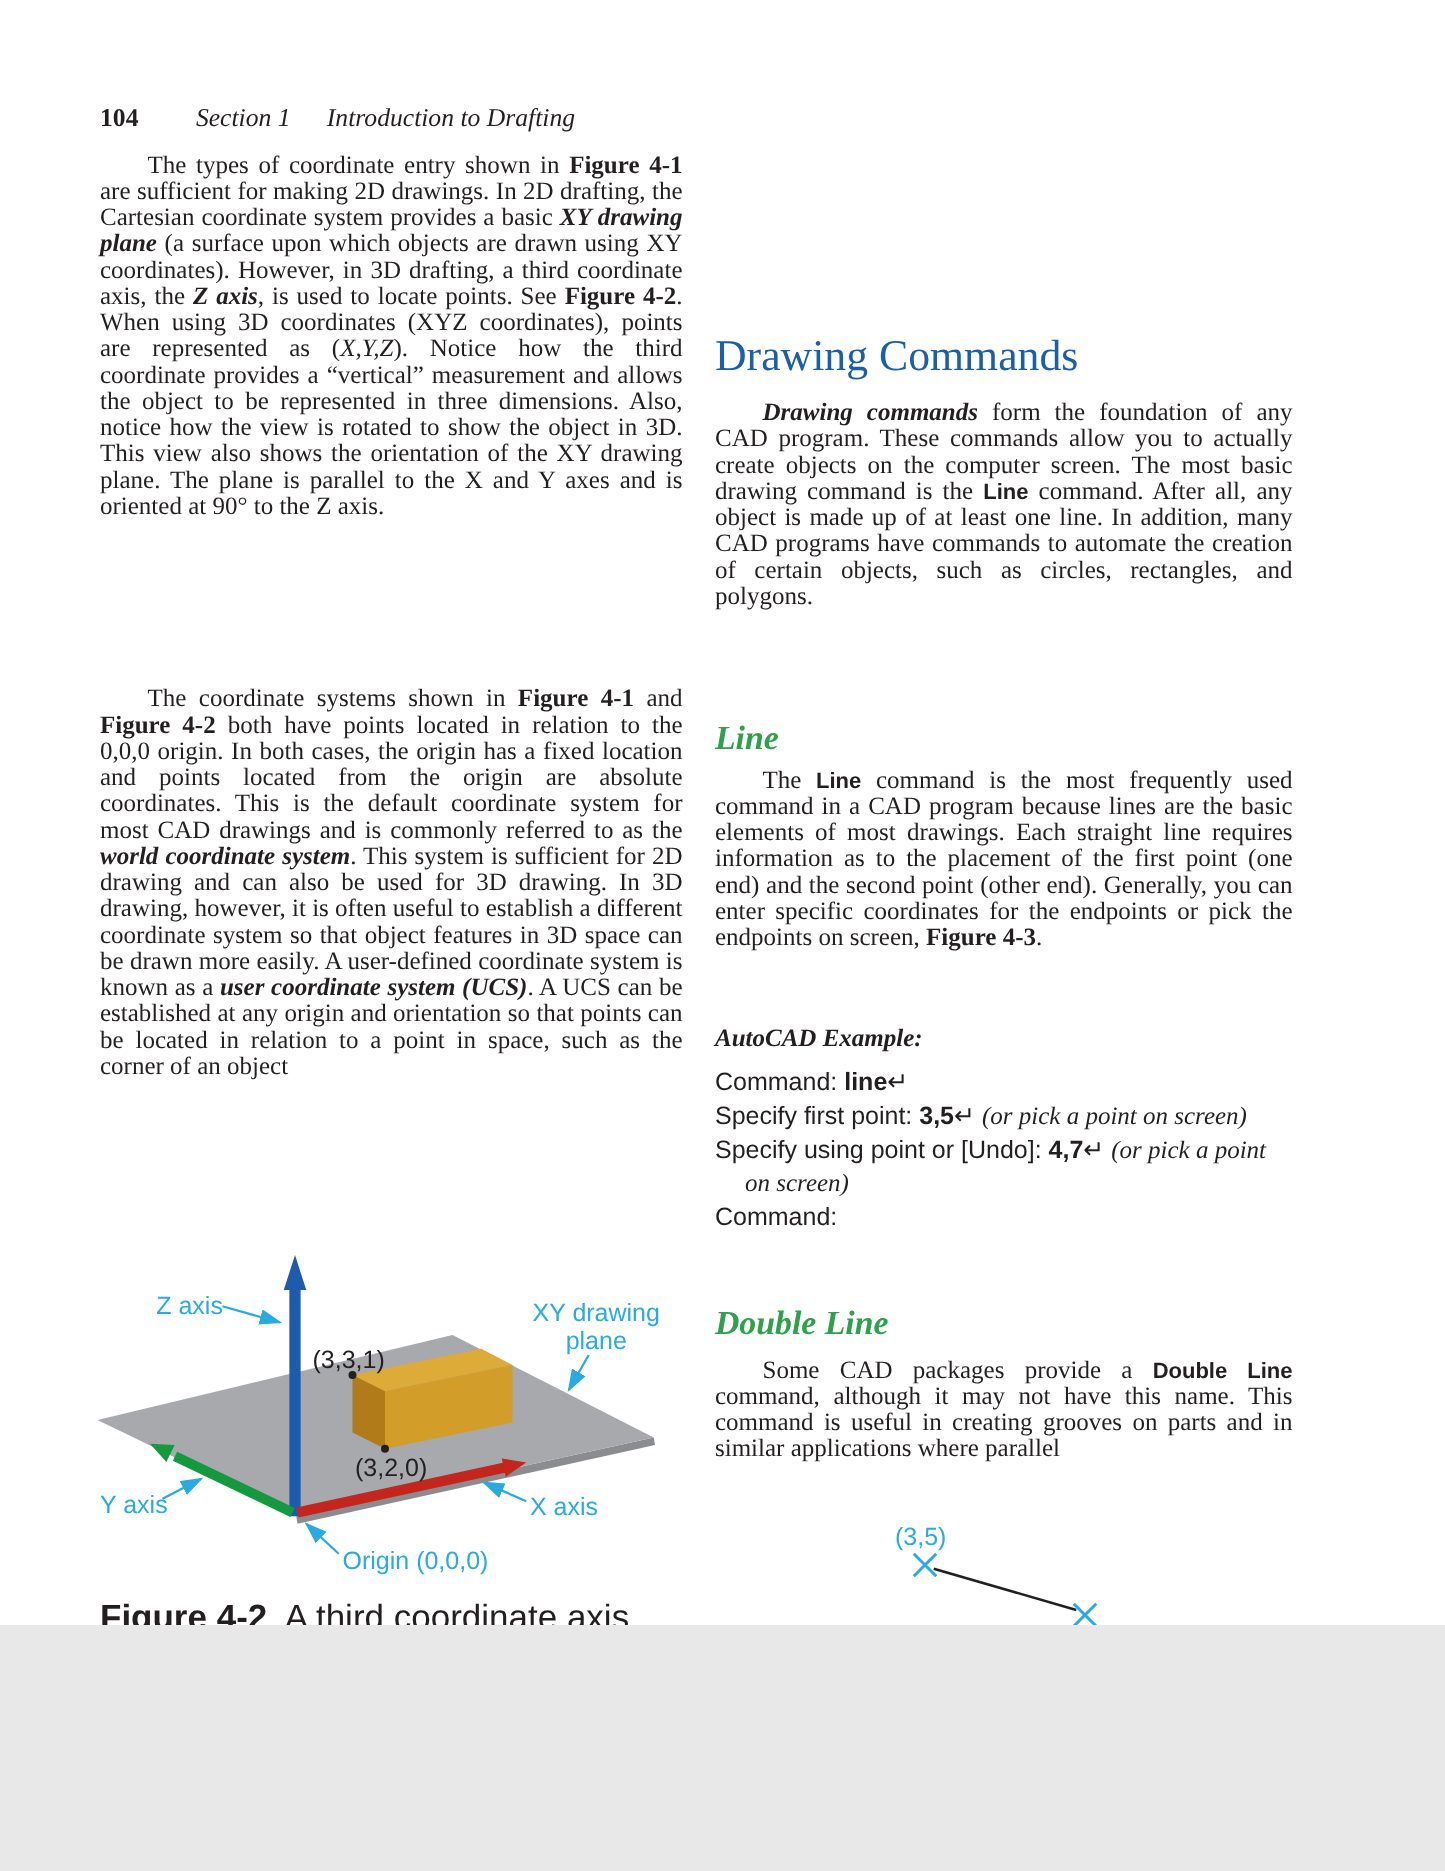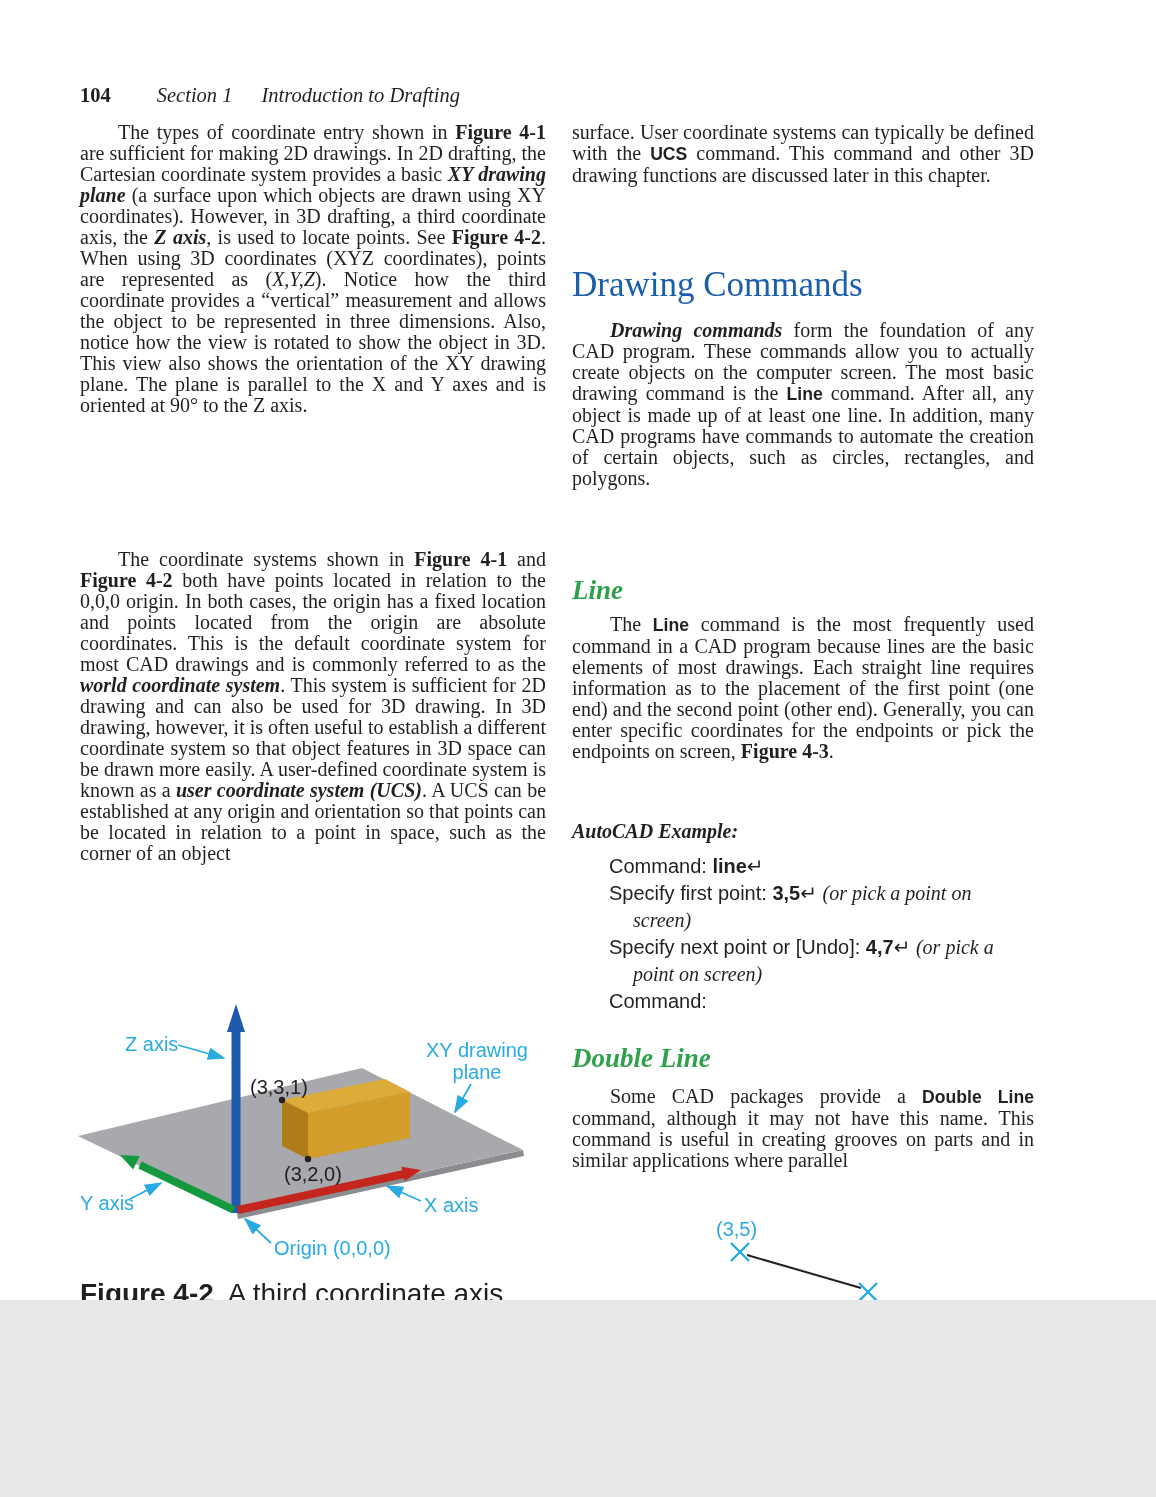--- a/index.html
+++ b/index.html
@@ -22,21 +22,21 @@
   .i{font-style:italic;}
   .cmd{font-family:"Liberation Sans",sans-serif;font-weight:bold;font-size:0.88em;}
 
   
   .h-main{font-size:35px;line-height:42px;color:var(--heading_blue);}
   .h-sub{font-size:27px;line-height:32px;font-weight:bold;font-style:italic;color:var(--heading_green);}
   .extitle{font-weight:bold;font-size:20px;color:var(--text);font-style:italic;}
 
   
   .cmdblock{font-family:"Liberation Sans",sans-serif;font-size:20px;line-height:27px;color:var(--text);}
-  .cmdline{padding-left:24px;text-indent:-24px;margin-left:37px;}
+  .cmdline{padding-left:24px;text-indent:-24px;}
   .v{font-weight:bold;}
   .note{font-family:"Liberation Serif",serif;font-style:italic;}
 
   
   .caption{font-family:"Liberation Sans",sans-serif;font-size:28px;line-height:26.5px;color:var(--text);}
 
   
   .f-plane{fill:var(--plane);}
   .f-plane-edge{fill:var(--plane_edge);}
   .f-box-top{fill:var(--box_top);}
@@ -110,36 +110,35 @@
     <text class="lbl" x="477" y="1079" text-anchor="middle">plane</text>
     <text class="lbl" x="80" y="1210">Y axis</text>
     <text class="lbl" x="424" y="1212">X axis</text>
     <text class="lbl" x="274" y="1255">Origin (0,0,0)</text>
     <text class="pt-lbl" x="250" y="1094">(3,3,1)</text>
     <text class="pt-lbl" x="284" y="1181">(3,2,0)</text>
   </svg>
 
   <div class="abs caption" style="left:80px;top:1281px;width:466px;"><span class="b">Figure 4-2</span><span>. A third coordinate axis (the Z axis) is used in 3D drawing. The point locations making up the 3D object shown have XYZ coordinate values. Note the relationship of the coordinates to the origin and the XY drawing plane.</span></div>
 
-  <div class="abs body-text" style="left:572px;top:122px;width:462px;"><span>surface. User coordinate systems can typically be defined with the </span><span class="cmd">UCS</span><span> command. This command and other 3D drawing functions are discussed later in this chapter.</span></div>
 
   <div class="abs h-main" style="left:572px;top:264px;">Drawing Commands</div>
 
   <div class="abs body-text indent" style="left:572px;top:320px;width:462px;"><span class="bi">Drawing commands</span><span> form the foundation of any CAD program. These commands allow you to actually create objects on the computer screen. The most basic drawing command is the </span><span class="cmd">Line</span><span> command. After all, any object is made up of at least one line. In addition, many CAD programs have commands to automate the creation of certain objects, such as circles, rectangles, and polygons.</span></div>
 
   <div class="abs h-sub" style="left:572px;top:574px;">Line</div>
 
   <div class="abs body-text indent" style="left:572px;top:614px;width:462px;"><span>The </span><span class="cmd">Line</span><span> command is the most frequently used command in a CAD program because lines are the basic elements of most drawings. Each straight line requires information as to the placement of the first point (one end) and the second point (other end). Generally, you can enter specific coordinates for the endpoints or pick the endpoints on screen, </span><span class="b">Figure 4-3</span><span>.</span></div>
 
   <div class="abs extitle" style="left:572px;top:820px;">AutoCAD Example:</div>
 
   <div class="abs cmdblock" style="left:572px;top:853px;width:462px;">
     <div class="cmdline"><span>Command: </span><span class="v">line</span><span>↵</span></div>
     <div class="cmdline"><span>Specify first point: </span><span class="v">3,5</span><span>↵ </span><span class="note">(or pick a point on screen)</span></div>
-    <div class="cmdline"><span>Specify next point or [Undo]: </span><span class="v">4,7</span><span>↵ </span><span class="note">(or pick a point on screen)</span></div>
+    <div class="cmdline"><span>Specify using point or [Undo]: </span><span class="v">4,7</span><span>↵ </span><span class="note">(or pick a point on screen)</span></div>
     <div class="cmdline"><span>Command:</span></div>
   </div>
 
   <div class="abs h-sub" style="left:572px;top:1042px;">Double Line</div>
 
   <div class="abs body-text indent" style="left:572px;top:1086px;width:462px;"><span>Some CAD packages provide a </span><span class="cmd">Double Line</span><span> command, although it may not have this name. This command is useful in creating grooves on parts and in similar applications where parallel</span></div>
 
   <svg class="abs" style="left:572px;top:1205px;" width="462" height="140" viewBox="572 1205 462 140">
     <text class="lbl" x="716" y="1236">(3,5)</text>
     <g>

